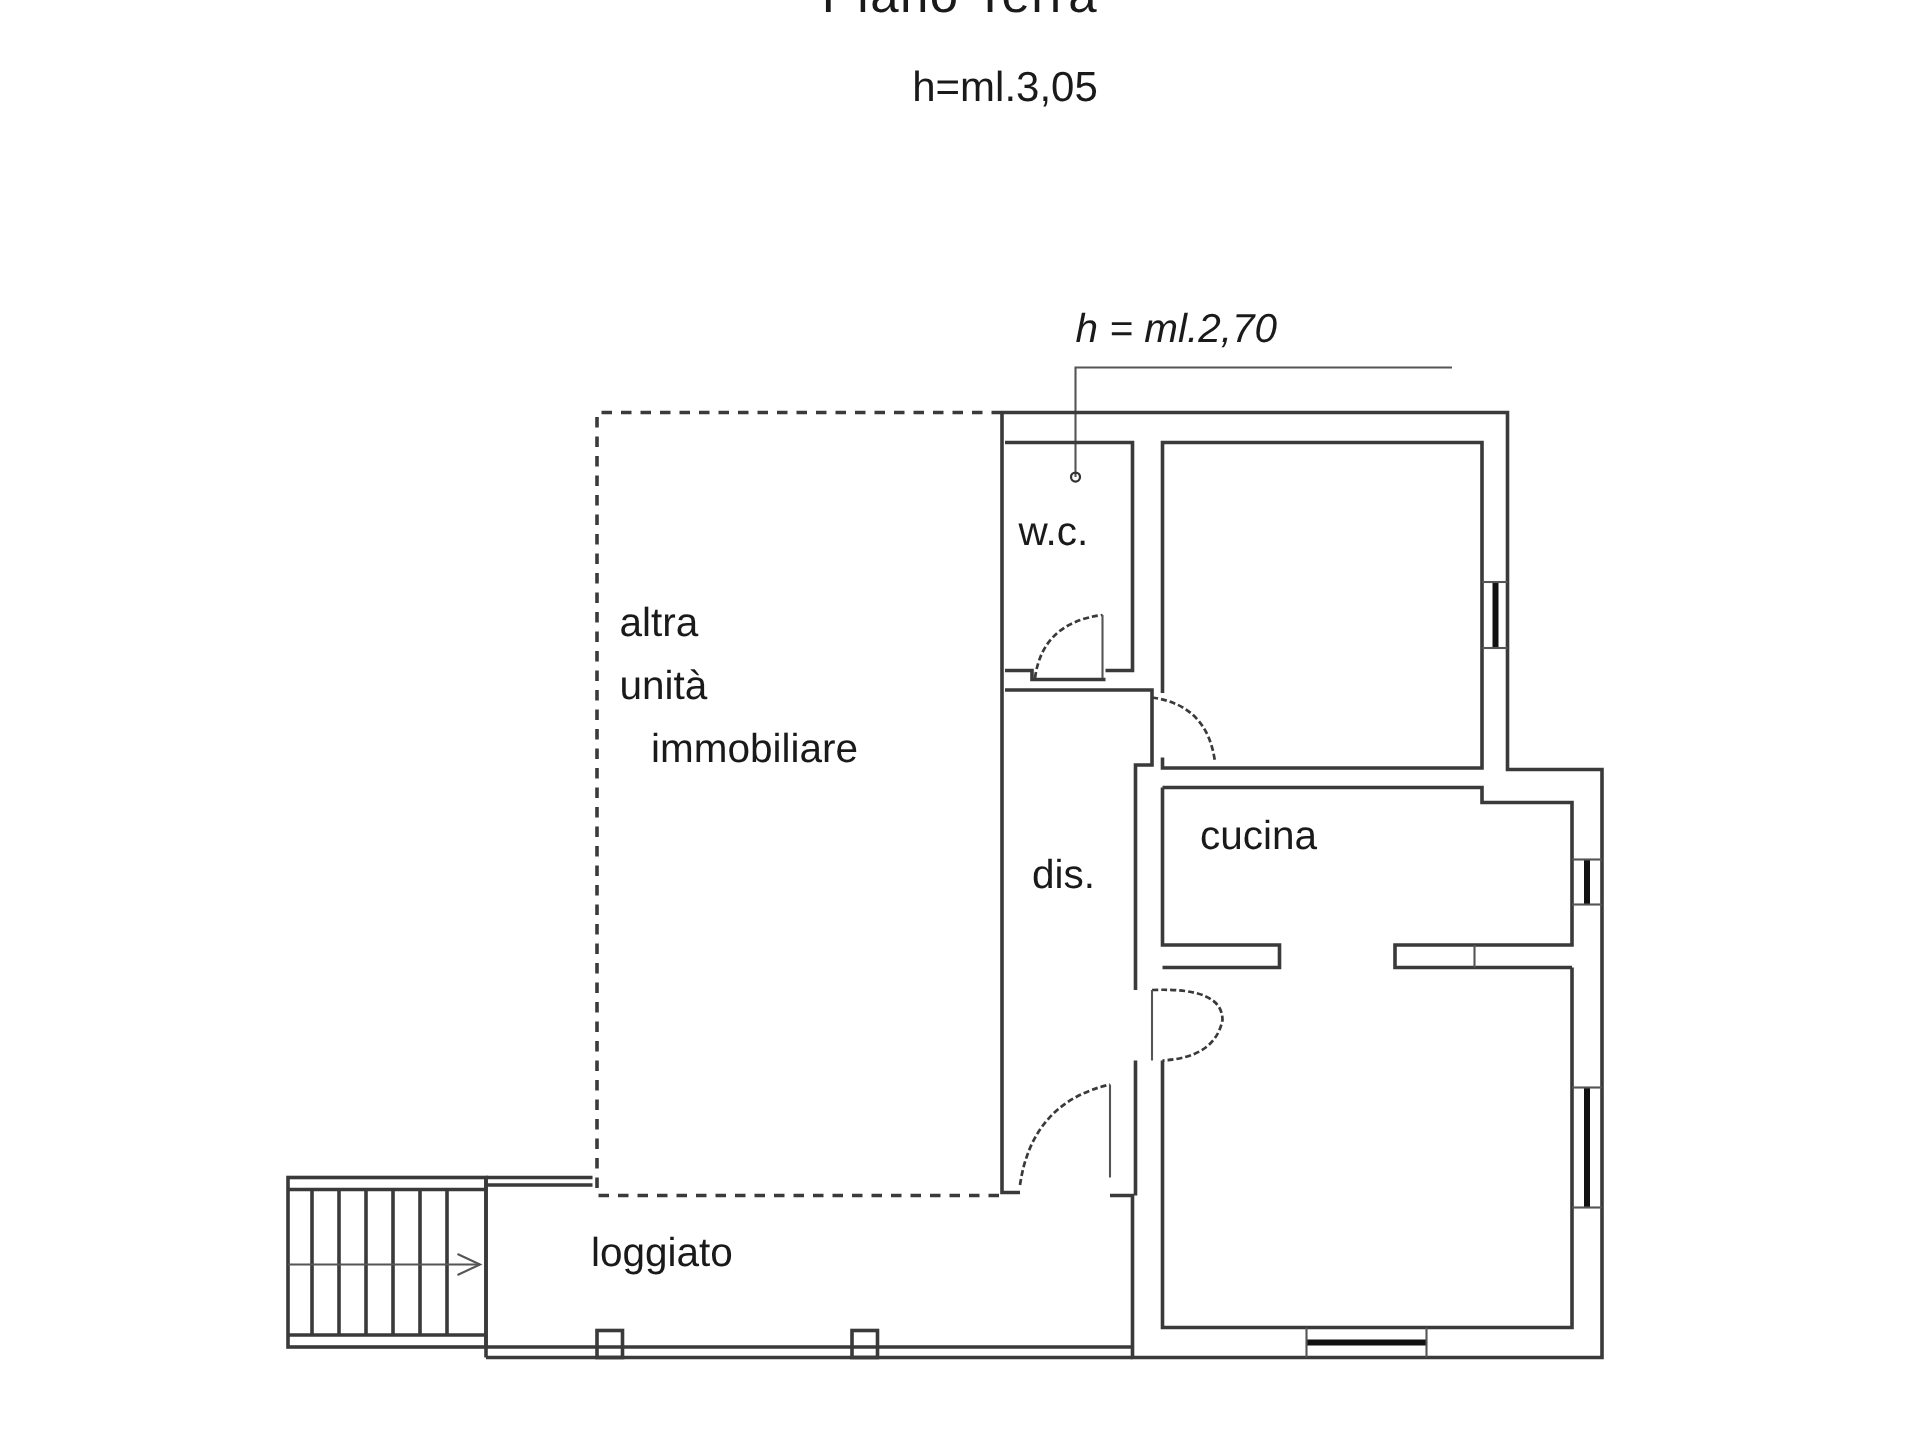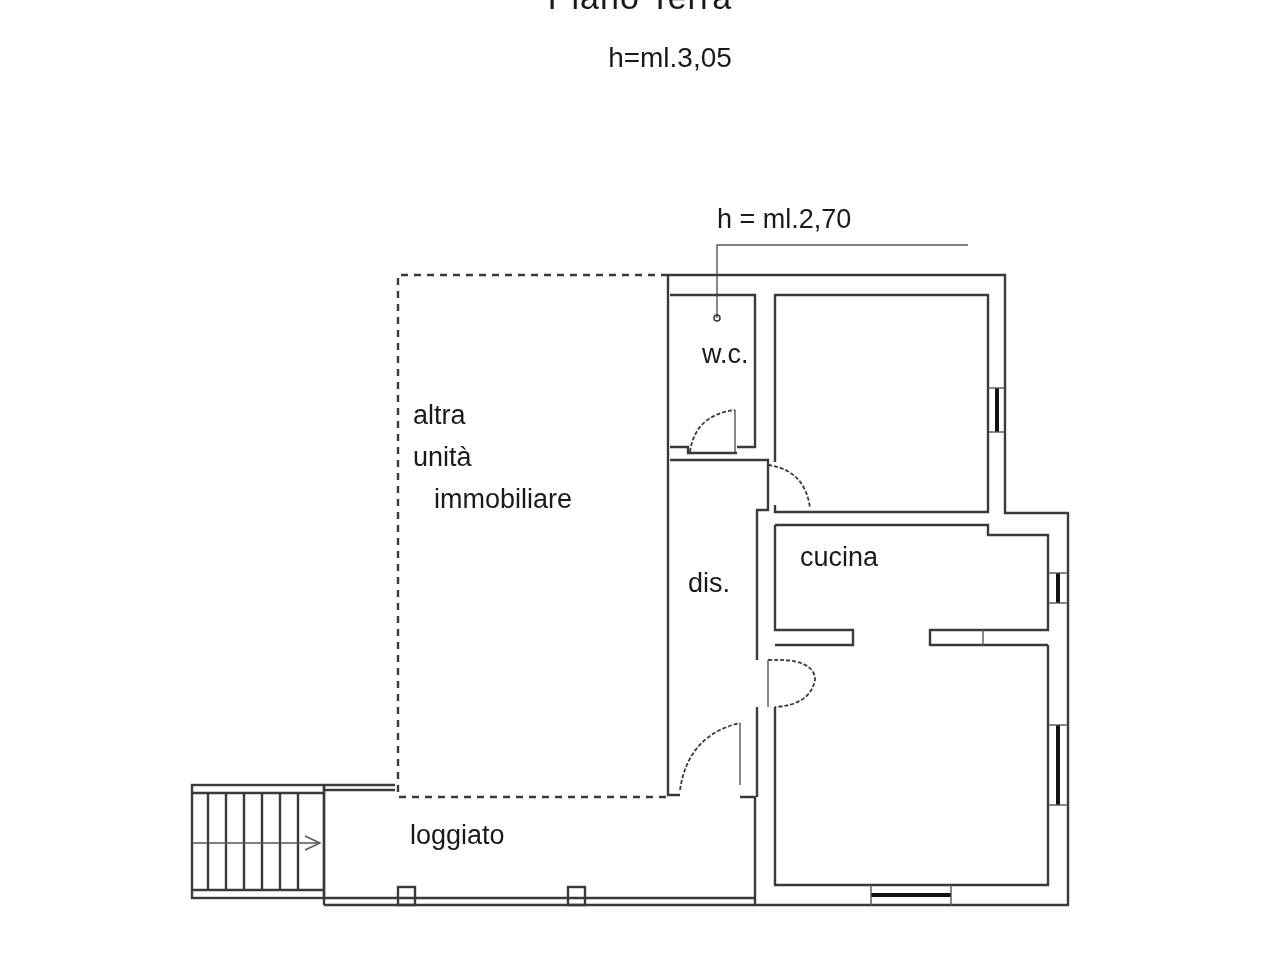--- a/index.html
+++ b/index.html
@@ -133,22 +133,22 @@
     <line class="wall" x1="226" y1="793" x2="226" y2="890"></line>
     <line class="wall" x1="244" y1="793" x2="244" y2="890"></line>
     <line class="wall" x1="262" y1="793" x2="262" y2="890"></line>
     <line class="wall" x1="280" y1="793" x2="280" y2="890"></line>
     <line class="wall" x1="298" y1="793" x2="298" y2="890"></line>
     <line class="thin" x1="192" y1="843" x2="320" y2="843"></line>
     <polyline class="thin" points="305,836 320,843 305,850"></polyline>
   </g>
 </svg>
 
-<div class="label" style="left:717px;top:198px;">h = ml.2,70</div>
+<div class="label" style="left:717px;top:198px;font-style:italic;">h = ml.2,70</div>
 
 <div class="label" style="left:413px;top:394px;">altra</div>
 <div class="label" style="left:413px;top:436px;">unità</div>
 <div class="label" style="left:434px;top:478px;">immobiliare</div>
 
-<div class="label" style="left:702px;top:333px;">w.c.</div>
+<div class="label" style="left:679px;top:333px;">w.c.</div>
 <div class="label" style="left:688px;top:562px;text-align:center;">dis.</div>
 <div class="label" style="left:800px;top:536px;text-align:right;">cucina</div>
-<div class="label" style="left:410px;top:814px;">loggiato</div>
+<div class="label" style="left:394px;top:814px;">loggiato</div>
 
 </body></html>

